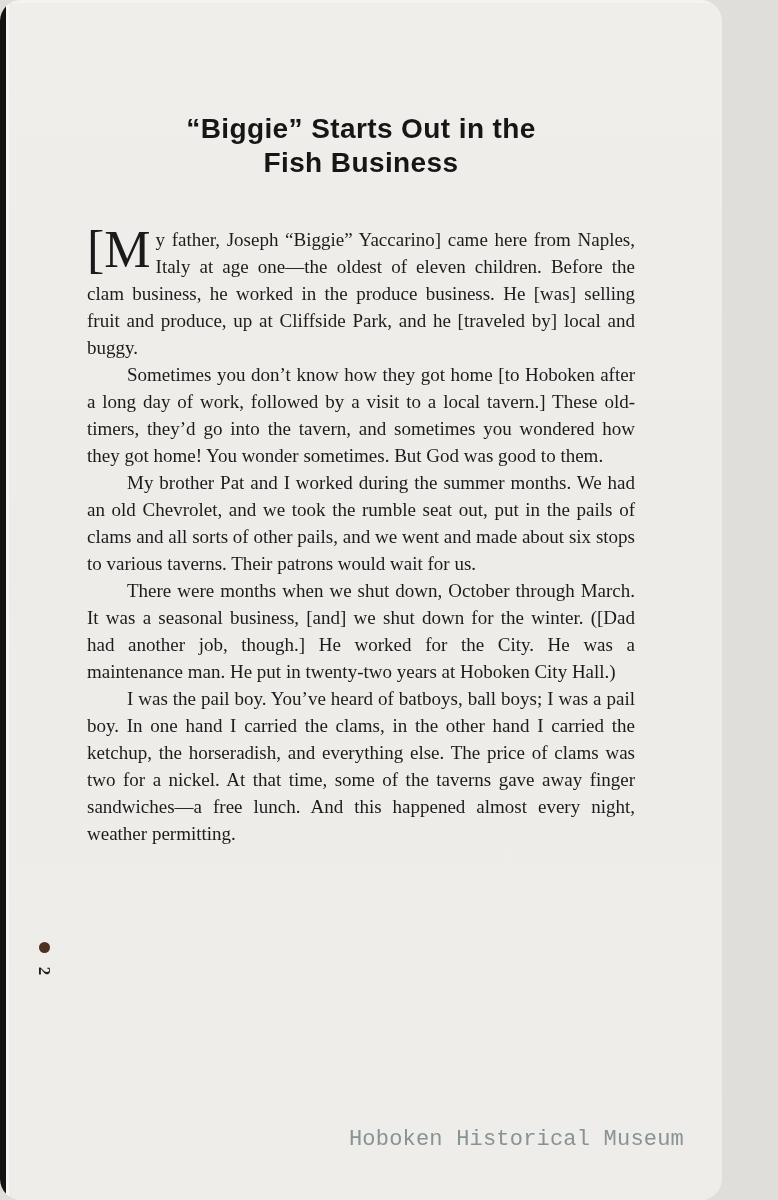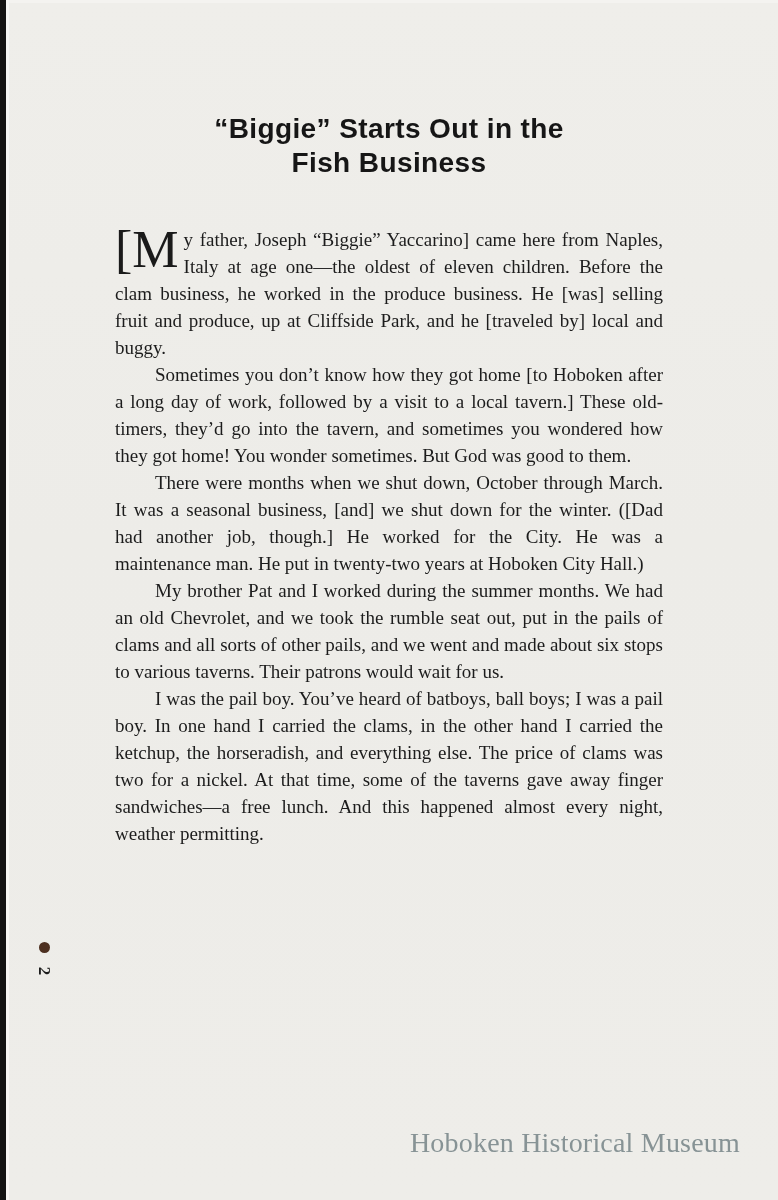--- a/index.html
+++ b/index.html
@@ -3,23 +3,24 @@
 <meta charset="utf-8">
 <style>
   html, body { margin: 0; padding: 0; }
   body {
     width: 778px; height: 1200px;
     background: #dfdedb;
     font-family: "Liberation Serif", serif;
   }
   .scan {
     position: relative;
-    width: 778px; height: 1200px;
+    width: 722px; height: 1200px;
     background: linear-gradient(180deg, #efeeea 0%, #edece8 45%, #eeede9 100%);
     overflow: hidden;
+    border-radius: 21px;
   }
   .edge-left {
     position: absolute; left: 0; top: 0;
     width: 6px; height: 100%;
     background: #151413;
   }
   .edge-light {
     position: absolute; left: 6px; top: 0;
     width: 3px; height: 100%;
     background: #f8f7f4;
@@ -76,22 +77,22 @@
   .pagenum {
     font-family: "Liberation Serif", serif;
     font-weight: bold;
     font-size: 17px;
     color: #1c1c1c;
     transform: rotate(90deg);
   }
   .watermark {
     position: absolute;
     right: 38px; top: 1127px;
-    font-family: Liberation Serif, serif;
-    font-size: 28px;
+    font-family: Liberation Mono, monospace;
+    font-size: 22px;
     color: rgba(116, 131, 134, 0.85);
     letter-spacing: 0.2px;
     margin-left: 28px;
   }
 </style>
 </head>
 <body>
 
 <div class="scan">
   <div class="edge-top"></div>
@@ -100,22 +101,22 @@
 
   <div class="page-content">
     <h1 class="title">
       <span class="title-line">“Biggie” Starts Out in the</span>
       <span class="title-line">Fish Business</span>
     </h1>
 
     <div class="text-col">
       <p class="para first"><span class="dropcap"><span>[</span><span>M</span></span><span>y father, Joseph “Biggie” Yaccarino] came here from Naples, Italy at age one—the oldest of eleven children. Before the clam business, he worked in the produce business. He [was] selling fruit and produce, up at Cliffside Park, and he [traveled by] local and buggy.</span></p>
       <p class="para">Sometimes you don’t know how they got home [to Hoboken after a long day of work, followed by a visit to a local tavern.] These old-timers, they’d go into the tavern, and sometimes you wondered how they got home! You wonder sometimes. But God was good to them.</p>
+      <p class="para">My brother Pat and I worked during the summer months. We had an old Chevrolet, and we took the rumble seat out, put in the pails of clams and all sorts of other pails, and we went and made about six stops to various taverns. Their patrons would wait for us.</p>
       <p class="para">There were months when we shut down, October through March. It was a seasonal business, [and] we shut down for the winter. ([Dad had another job, though.] He worked for the City. He was a maintenance man. He put in twenty-two years at Hoboken City Hall.)</p>
-      <p class="para">My brother Pat and I worked during the summer months. We had an old Chevrolet, and we took the rumble seat out, put in the pails of clams and all sorts of other pails, and we went and made about six stops to various taverns. Their patrons would wait for us.</p>
       <p class="para">I was the pail boy. You’ve heard of batboys, ball boys; I was a pail boy. In one hand I carried the clams, in the other hand I carried the ketchup, the horseradish, and everything else. The price of clams was two for a nickel. At that time, some of the taverns gave away finger sandwiches—a free lunch. And this happened almost every night, weather permitting.</p>
     </div>
   </div>
 
   <div class="margin-mark">
     <span class="ink-dot"></span>
     <span class="pagenum">2</span>
   </div>
 
   <div class="watermark">Hoboken Historical Museum</div>

